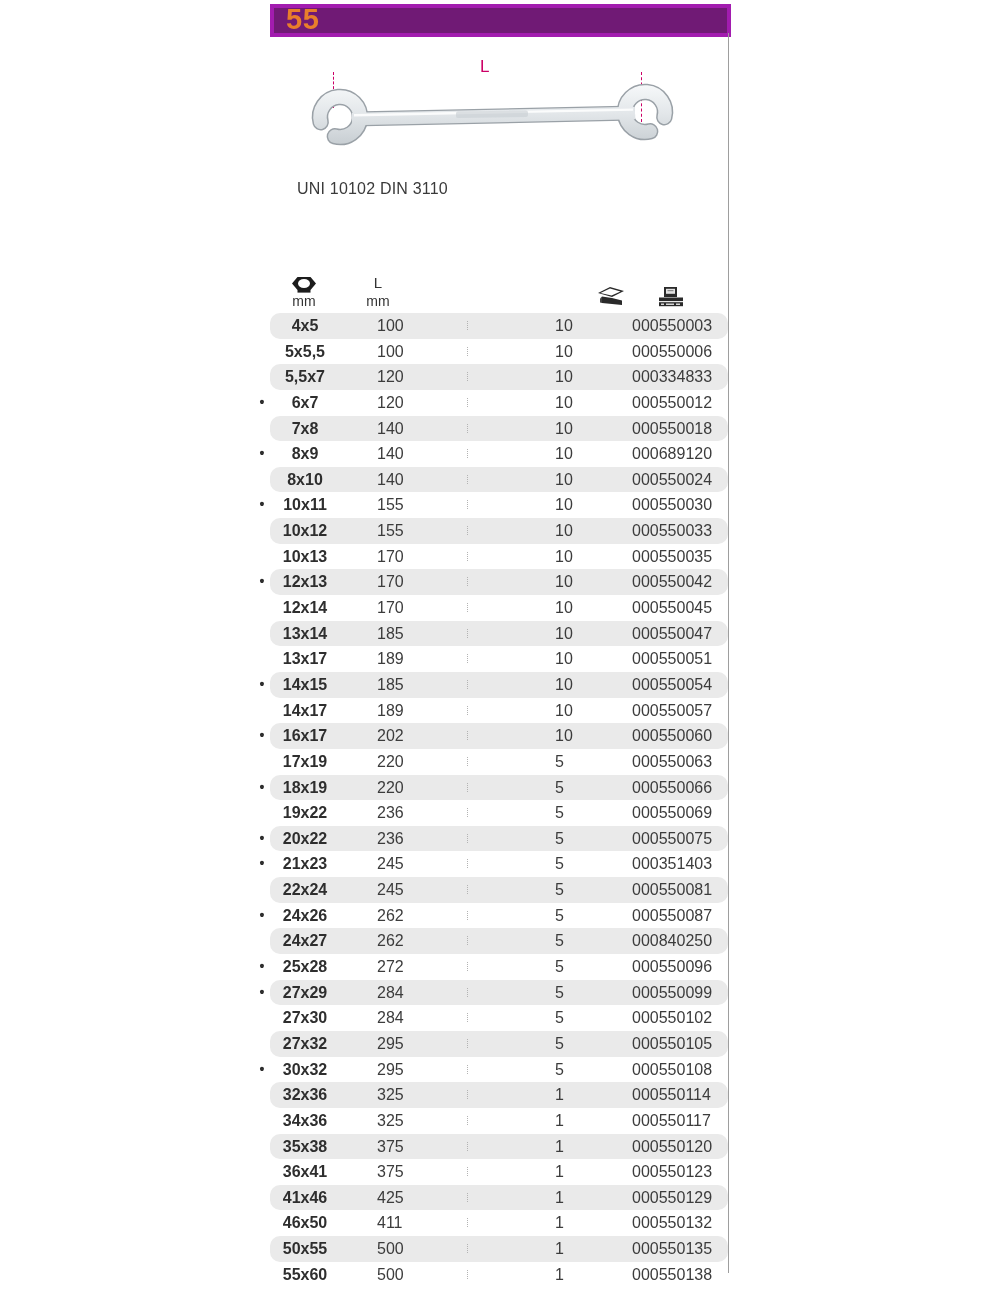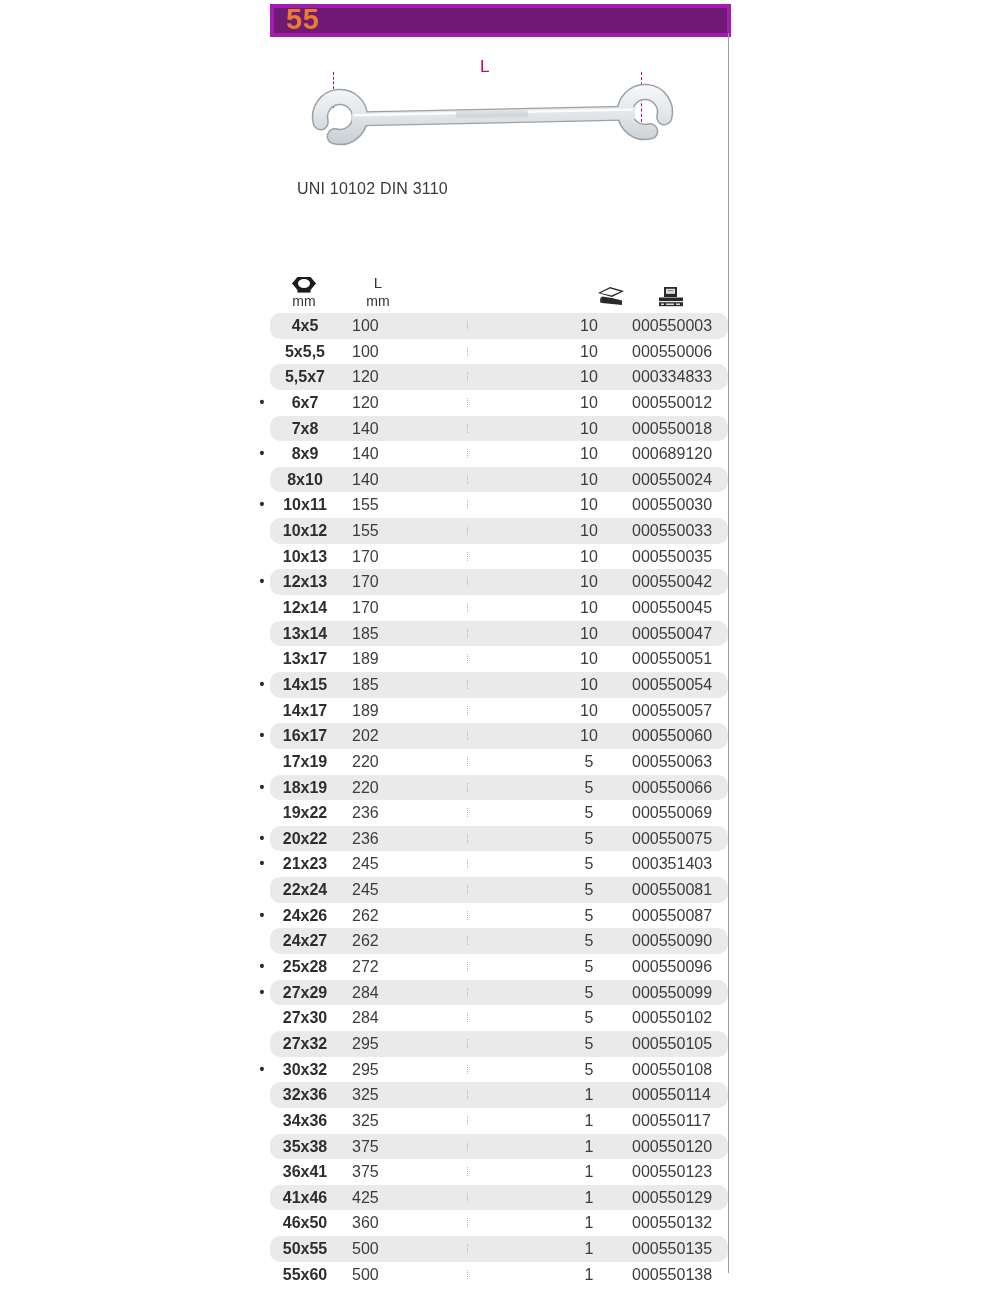--- a/index.html
+++ b/index.html
@@ -28,23 +28,23 @@
   .h-text{position:absolute;text-align:center;color:#333;}
   .h-mm-size{left:284px;top:293px;width:40px;font-size:14px;}
   .h-L{left:363px;top:274px;width:30px;font-size:15px;}
   .h-mm-len{left:358px;top:293px;width:40px;font-size:14px;}
   
   .tbody{position:absolute;left:270px;top:313px;width:458px;}
   .t-row{position:relative;height:25.65px;line-height:25.65px;font-size:16px;color:#3c3c3c;border-radius:10px;}
   .t-row:nth-child(odd){background:var(--shade);}
   .c-dot{position:absolute;left:-13px;width:10px;text-align:center;font-size:14px;font-weight:bold;color:#2e2e2e;}
   .c-size{position:absolute;left:0;width:70px;text-align:center;font-weight:bold;color:#2e2e2e;}
-  .c-len{position:absolute;left:82px;}
+  .c-len{position:absolute;left:107px;}
   .c-tick{position:absolute;left:197px;top:8px;height:9px;width:0;border-left:1px dotted #b3b3b3;}
-  .c-qty{position:absolute;left:285px;width:68px;text-align:center;}
+  .c-qty{position:absolute;left:285px;width:68px;text-align:left;}
   .c-code{position:absolute;left:362px;}
 </style>
 </head>
 <body style="--accent: #E87E2B; --magenta: #CC0066; --shade: #EAEAEA;">
 
 <div class="header-box">
   <span class="model">55</span>
 </div>
 
 <div class="vrule"></div>
@@ -319,21 +319,21 @@
     <span class="c-qty">5</span>
     <span class="c-code">000550087</span>
   </div>
 
   <div class="t-row">
     <span class="c-dot"></span>
     <span class="c-size">24x27</span>
     <span class="c-len">262</span>
     <span class="c-tick"></span>
     <span class="c-qty">5</span>
-    <span class="c-code">000550090</span>
+    <span class="c-code">000840250</span>
   </div>
 
   <div class="t-row">
     <span class="c-dot">•</span>
     <span class="c-size">25x28</span>
     <span class="c-len">272</span>
     <span class="c-tick"></span>
     <span class="c-qty">5</span>
     <span class="c-code">000550096</span>
   </div>
@@ -415,21 +415,21 @@
     <span class="c-size">41x46</span>
     <span class="c-len">425</span>
     <span class="c-tick"></span>
     <span class="c-qty">1</span>
     <span class="c-code">000550129</span>
   </div>
 
   <div class="t-row">
     <span class="c-dot"></span>
     <span class="c-size">46x50</span>
-    <span class="c-len">360</span>
+    <span class="c-len">411</span>
     <span class="c-tick"></span>
     <span class="c-qty">1</span>
     <span class="c-code">000550132</span>
   </div>
 
   <div class="t-row">
     <span class="c-dot"></span>
     <span class="c-size">50x55</span>
     <span class="c-len">500</span>
     <span class="c-tick"></span>

